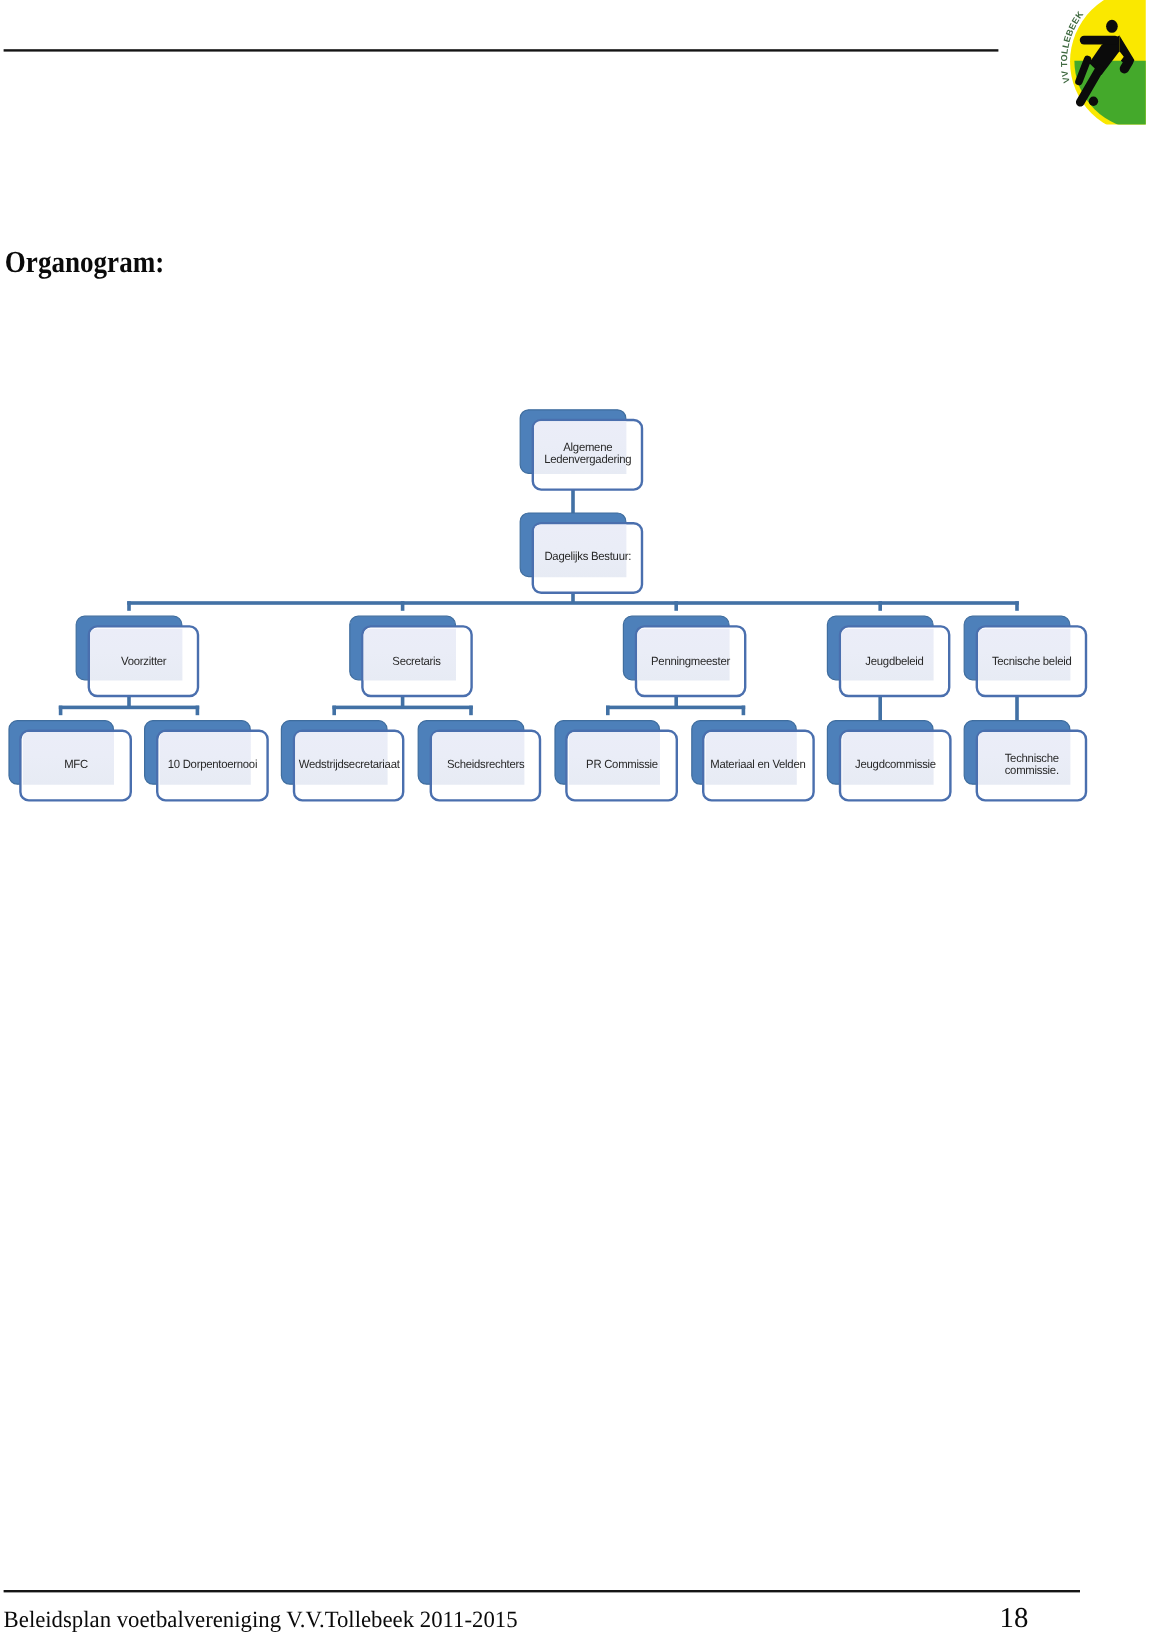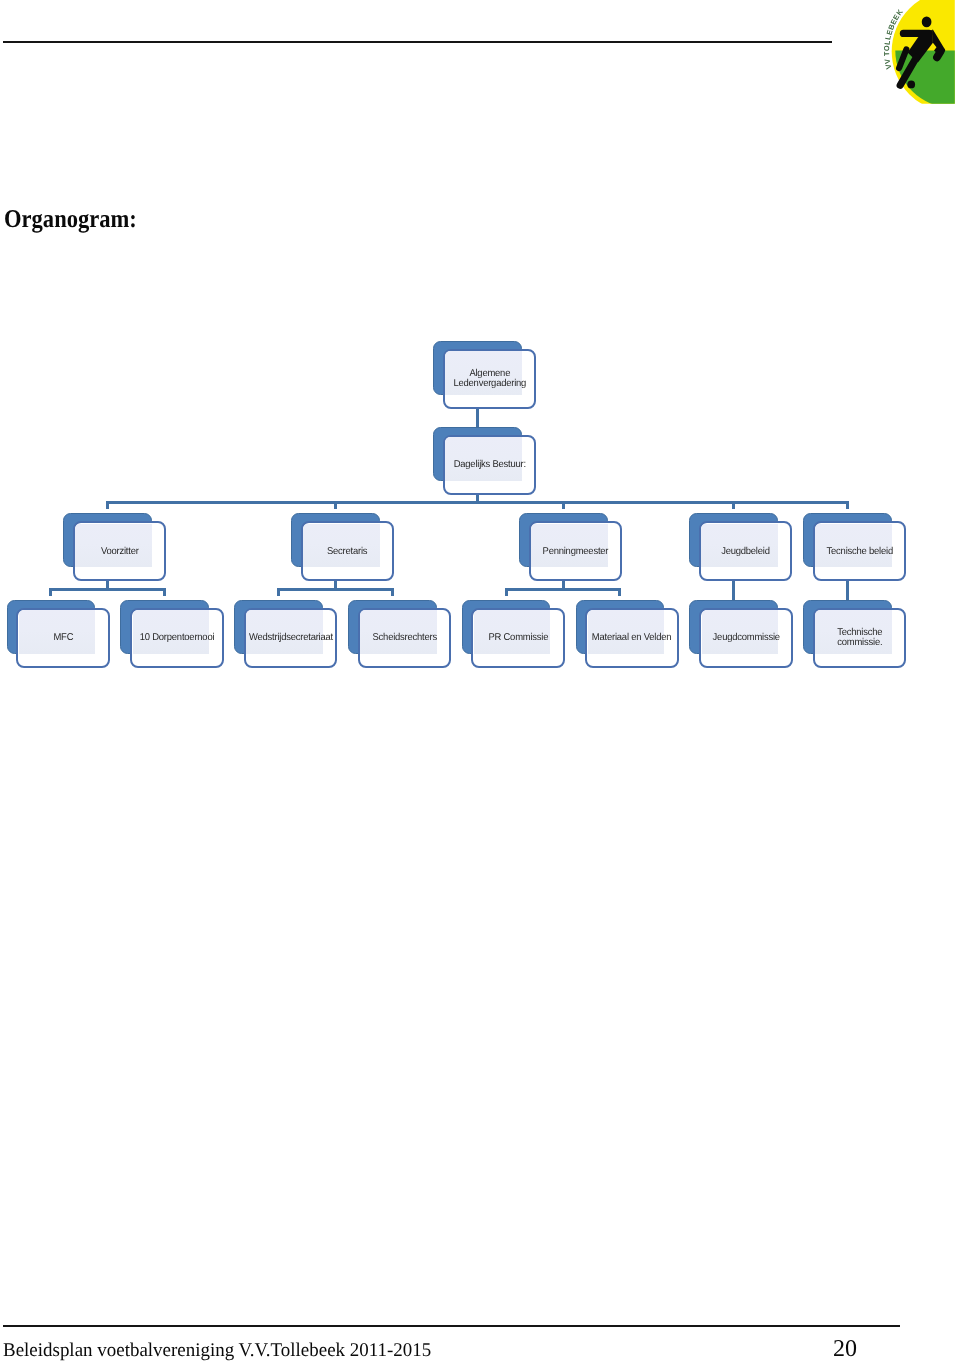--- a/index.html
+++ b/index.html
@@ -229,15 +229,15 @@
         <div class="front"></div>
         <div class="tint"></div>
         <div class="label">
           <span>Technische commissie.</span>
         </div>
       </div>
     </div>
 
   <div class="footer-rule"></div>
   <div class="footer-text">Beleidsplan voetbalvereniging V.V.Tollebeek 2011-2015</div>
-  <div class="footer-page">20</div>
+  <div class="footer-page">18</div>
 
 </div>
 
 </body></html>

